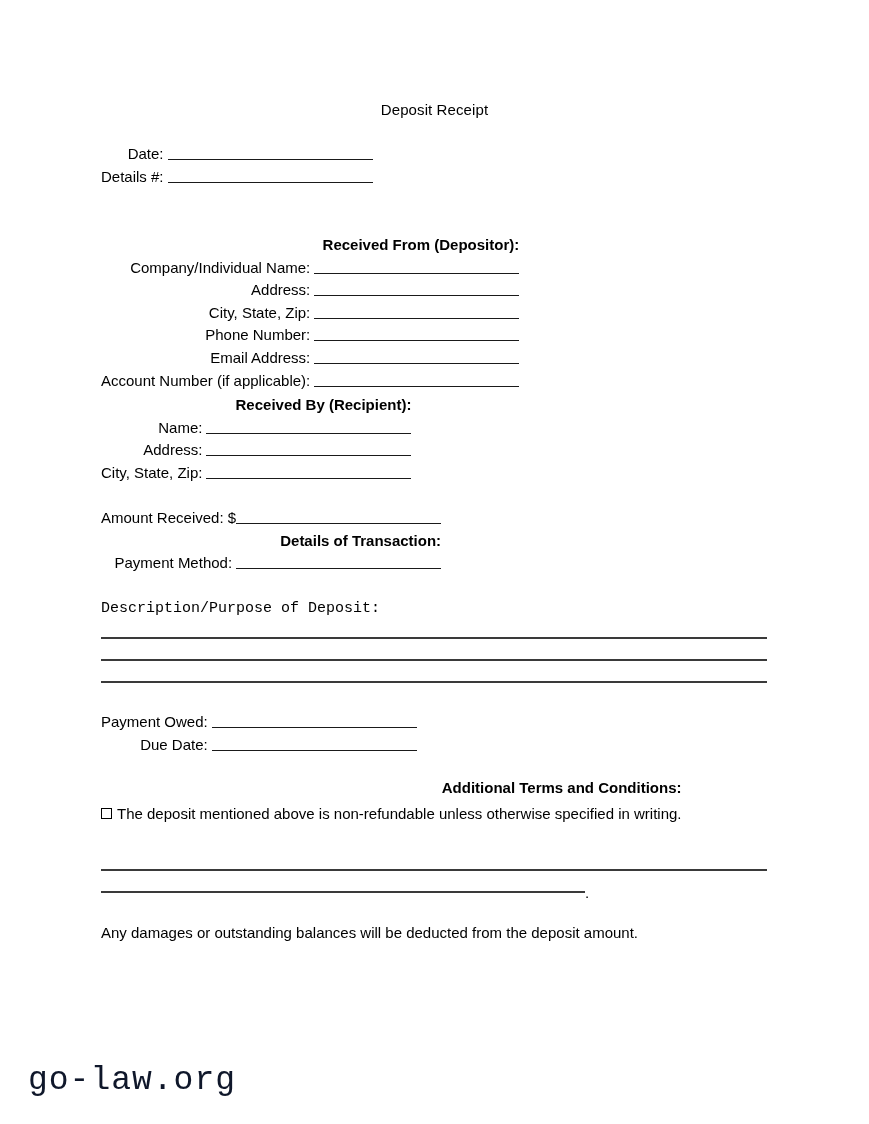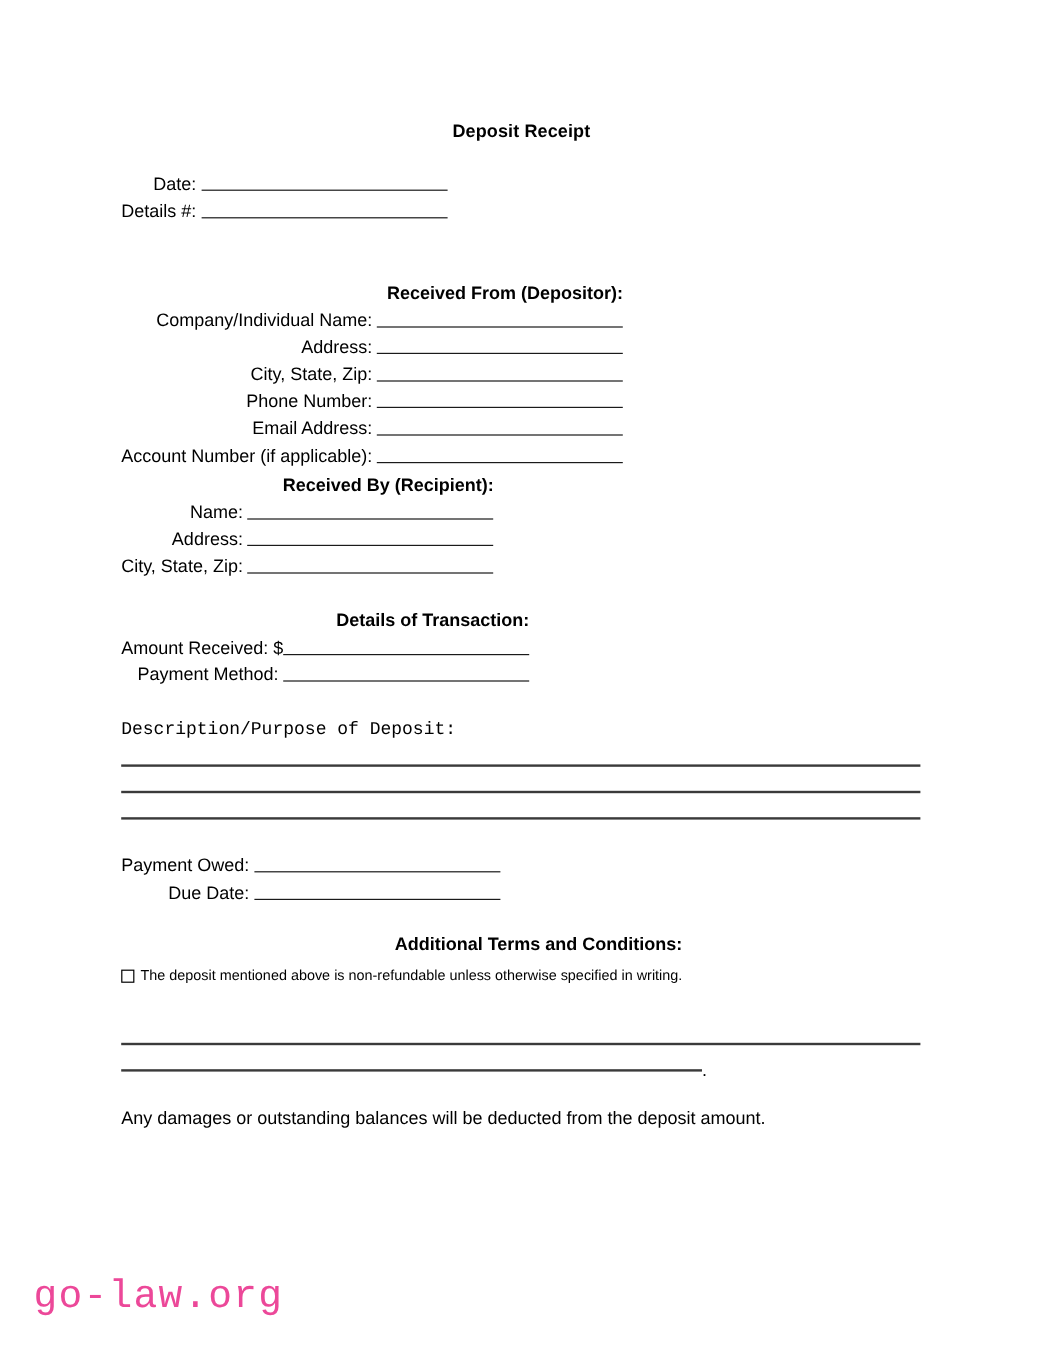--- a/index.html
+++ b/index.html
@@ -25,21 +25,21 @@
   }
 
   
   .doc-title {
     position: absolute;
     left: 0;
     top: 101px;
     width: 869px;
     text-align: center;
     font-size: 15px;
-    font-weight: bold;
+    font-weight: normal;
     letter-spacing: 0.1px;
   }
 
   
   .body-block {
     position: absolute;
     left: 101px;
     font-size: 15px;
     line-height: 22.6px;
     white-space: nowrap;
@@ -90,39 +90,39 @@
     width: 11px;
     height: 11px;
     border: 1.5px solid #000;
     box-sizing: border-box;
     margin-top: 5px;
     margin-right: 5px;
     flex: 0 0 auto;
     background: #fff;
   }
   .check-label {
-    font-size: 12px;
+    font-size: 15px;
     line-height: 21px;
   }
 
   .period-mark {
     position: absolute;
     font-size: 15px;
     line-height: 1;
   }
 
   
   .watermark {
     position: absolute;
     left: 28px;
     top: 1062px;
     font-family: "Liberation Mono", "DejaVu Sans Mono", monospace;
     font-size: 33px;
     letter-spacing: 1px;
-    color: #ec4899;
+    color: #0f172a;
   }
 </style>
 </head>
 <body>
 
 <div class="page">
 
   <div class="doc-title">Deposit Receipt</div>
 
   <div class="body-block" style="top:143px;">
@@ -167,25 +167,25 @@
     </div>
     <div class="row">
       <span>Address:</span><span class="fill" style="width:205px;"></span>
     </div>
     <div class="row">
       <span>City, State, Zip:</span><span class="fill" style="width:205px;"></span>
     </div>
   </div>
 
   <div class="body-block" style="top:507px;">
+    <div class="row">
+      <span>Amount Received: $</span><span class="fill tight" style="width:205px;"></span>
+    </div>
     <div class="row sect-head">
       <span>Details of Transaction</span><span class="colon">:</span>
-    </div>
-    <div class="row">
-      <span>Amount Received: $</span><span class="fill tight" style="width:205px;"></span>
     </div>
     <div class="row">
       <span>Payment Method:</span><span class="fill" style="width:205px;"></span>
     </div>
   </div>
 
   <div class="body-block" style="top:598px;font-family:Liberation Mono, monospace;">
     <div class="row">
       <span>Description/Purpose of Deposit:</span>
     </div>

